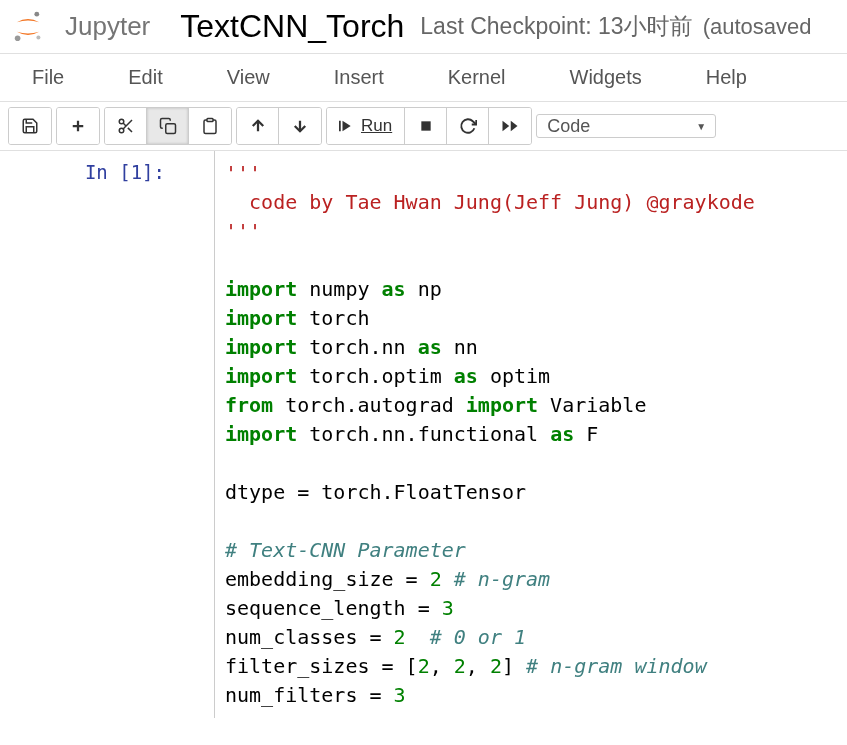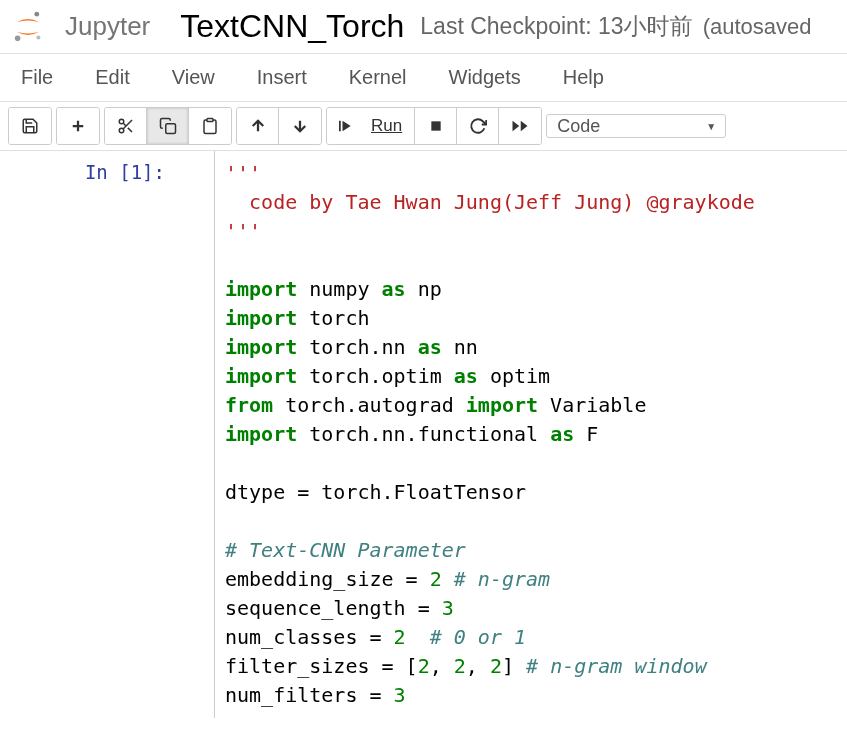--- a/index.html
+++ b/index.html
@@ -9,29 +9,29 @@
     .header { display: flex; align-items: center; padding: 8px 12px; gap: 10px; }
     .logo { display: flex; align-items: center; gap: 21px; }
     .logo-icon { width: 32px; height: 32px; }
     .logo-text { font-size: 26px; color: #757575; font-weight: 400; }
     .nb-title { font-size: 32px; color: #000; font-weight: 400; margin-left: 20px; }
     .checkpoint { font-size: 23px; color: #666; margin-left: 6px; }
     .autosave { font-size: 22px; color: #666; }
     
     
     .menubar { display: flex; border-top: 1px solid #e0e0e0; border-bottom: 1px solid #e0e0e0; padding: 0; }
-    .menu-item { padding: 12px 21px; font-size: 20px; color: #555; cursor: pointer; }
+    .menu-item { padding: 12px 32px; font-size: 20px; color: #555; cursor: pointer; }
     
     
     .toolbar { display: flex; align-items: center; padding: 5px 8px; border-bottom: 1px solid #e0e0e0; gap: 4px; }
     .tb-group { display: flex; border: 1px solid #ccc; border-radius: 3px; overflow: hidden; }
     .tb-btn { width: 42px; height: 36px; display: flex; align-items: center; justify-content: center; background: #fff; border: none; cursor: pointer; font-size: 18px; color: #333; border-right: 1px solid #ccc; }
     .tb-btn:last-child { border-right: none; }
     .tb-btn.highlighted { background: #e8e8e8; box-shadow: inset 0 0 3px rgba(0,0,0,0.2); }
-    .tb-btn-run { width: auto; padding: 0 12px; gap: 18px; font-size: 17px; text-decoration: underline; }
+    .tb-btn-run { width: auto; padding: 0 12px; gap: 8px; font-size: 17px; text-decoration: underline; }
     .cell-type { height: 24px; border: 1px solid #ccc; border-radius: 3px; padding: 0 28px 0 10px; font-size: 18px; background: #fff; appearance: none; position: relative; color: #555; min-width: 180px; }
     .select-wrap { position: relative; }
     .select-wrap::after { content: '▼'; position: absolute; right: 10px; top: 50%; transform: translateY(-50%); font-size: 10px; color: #555; pointer-events: none; }
     
     
     .notebook { padding: 0; }
     .cell { display: flex; padding: 0; gap: 39px; }
     .prompt { width: 175px; text-align: right; padding: 10px 10px 0 0; font-family: monospace; font-size: 19px; color: #303F9F; flex-shrink: 0; }
     .input-area { flex: 1; border-left: 1px solid #ccc; padding: 8px 10px; font-family: Consolas, Monaco, monospace; font-size: 20px; line-height: 1.45; white-space: pre; overflow: hidden; }
     

